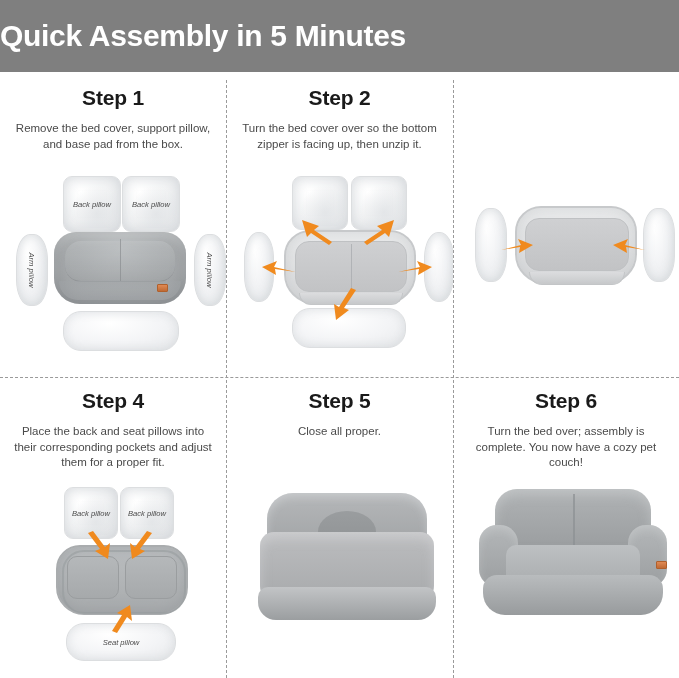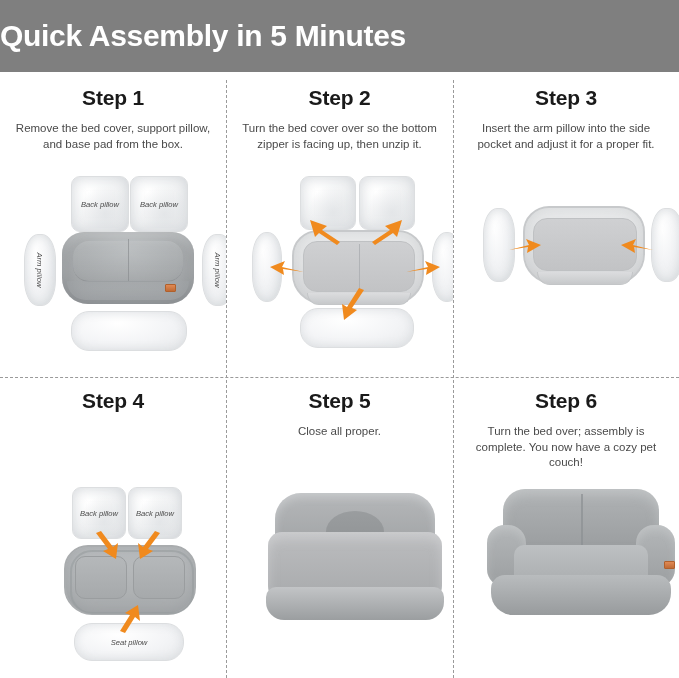--- a/index.html
+++ b/index.html
@@ -54,21 +54,21 @@
   .step-desc{
     font-size:11.5px;color:#4a4a4a;line-height:1.35;
     margin:12px auto;max-width:205px;
   }
   .step-note{
     font-size:9.4px;color:#c25a21;font-style:italic;font-weight:bold;
     line-height:1.3;margin:5px auto 0;max-width:196px;
   }
 
   
-  .art{position:absolute;left:16px;width:100%;}
+  .art{position:absolute;left:8px;width:100%;}
 
   
   .sq-pillow{
     position:absolute;
     background:
       radial-gradient(circle at 30% 28%, #ffffff 0%, #f3f4f5 45%, #e4e6e8 100%);
     border:1px solid #dcdee0;
     border-radius:9px 9px 9px 9px;
     box-shadow:inset 0 0 12px rgba(190,195,200,.55);
   }
@@ -329,24 +329,20 @@
         </div>
         <div class="arrow" style="left:98px;top:116px;">
           <svg width="28" height="32" viewBox="0 0 28 32">
               <path d="M24 0 L12 18 L17 20 L4 30 L2 14 L7 17 L19 -2 Z" fill="#f08a1e"></path>
             </svg>
         </div>
       </div>
     </div>
 
     <div class="cell">
-      <div class="txt">
-        <div class="step-title">Step 3</div>
-        <div class="step-desc">Insert the arm pillow into the side pocket and adjust it for a proper fit.</div>
-      </div>
 
       <div class="art" style="top:118px;height:140px;">
         <div class="bolster" style="left:14px;top:18px;width:30px;height:72px;"></div>
         <div class="bolster" style="left:182px;top:18px;width:30px;height:72px;"></div>
 
         <div class="cover-light" style="left:54px;top:16px;width:118px;height:74px;">
           <div class="inner"></div>
           <div class="skirt"></div>
         </div>
 
@@ -359,20 +355,21 @@
           <svg width="32" height="22" viewBox="0 0 32 22">
               <path d="M32 16 L12 11 L15 5 L0 11 L14 19 L13 13 Z" fill="#f08a1e"></path>
             </svg>
         </div>
       </div>
     </div>
 
     <div class="cell">
       <div class="txt">
         <div class="step-title">Step 4</div>
+        <div class="step-desc">Place the back and seat pillows into their corresponding pockets and adjust them for a proper fit.</div>
       </div>
 
       <div class="art" style="top:112px;height:175px;">
         <div class="sq-pillow" style="left:56px;top:0px;width:52px;height:50px;">
           <span class="label">Back pillow</span>
         </div>
         <div class="sq-pillow" style="left:112px;top:0px;width:52px;height:50px;">
           <span class="label">Back pillow</span>
         </div>
 

